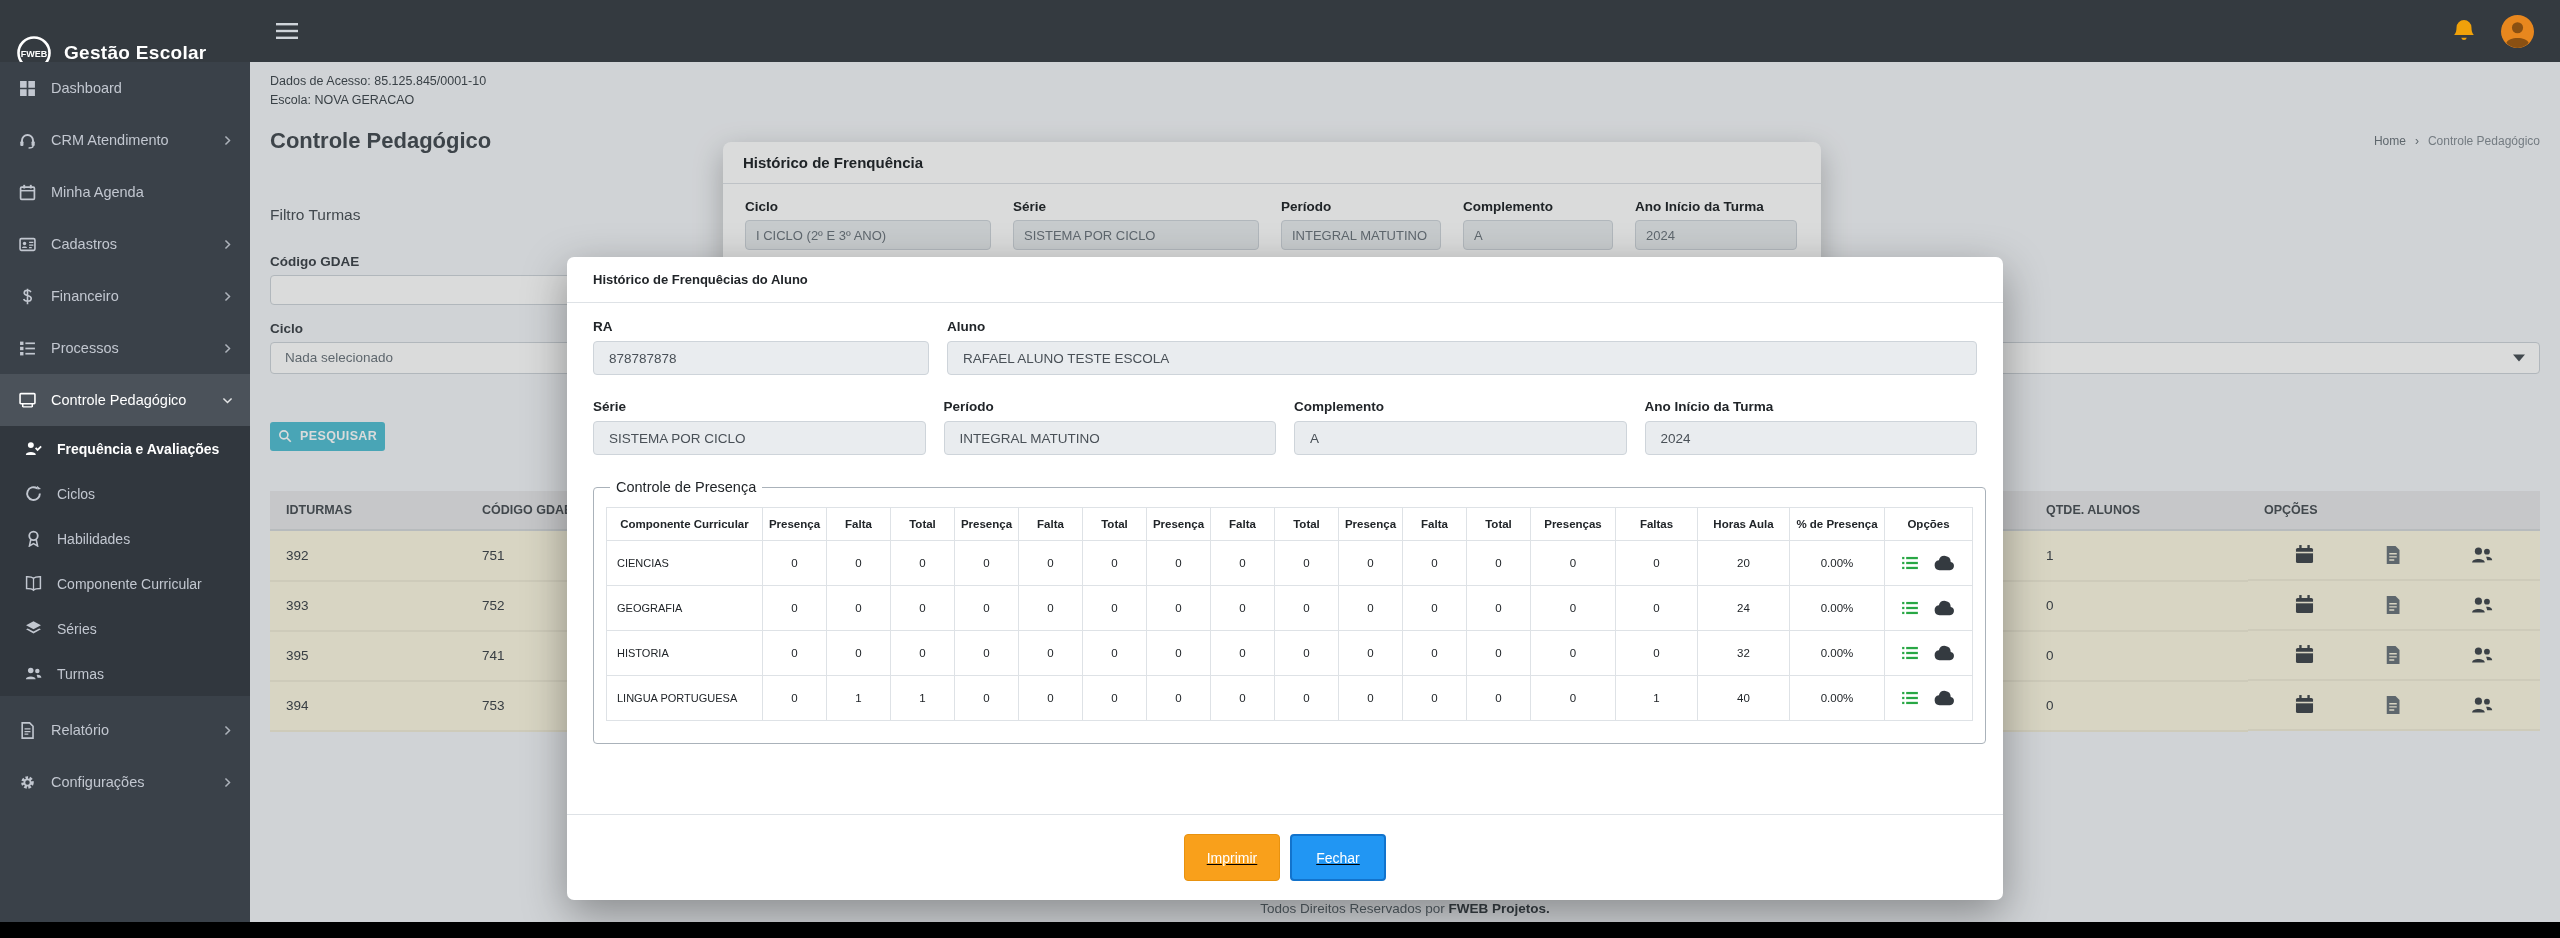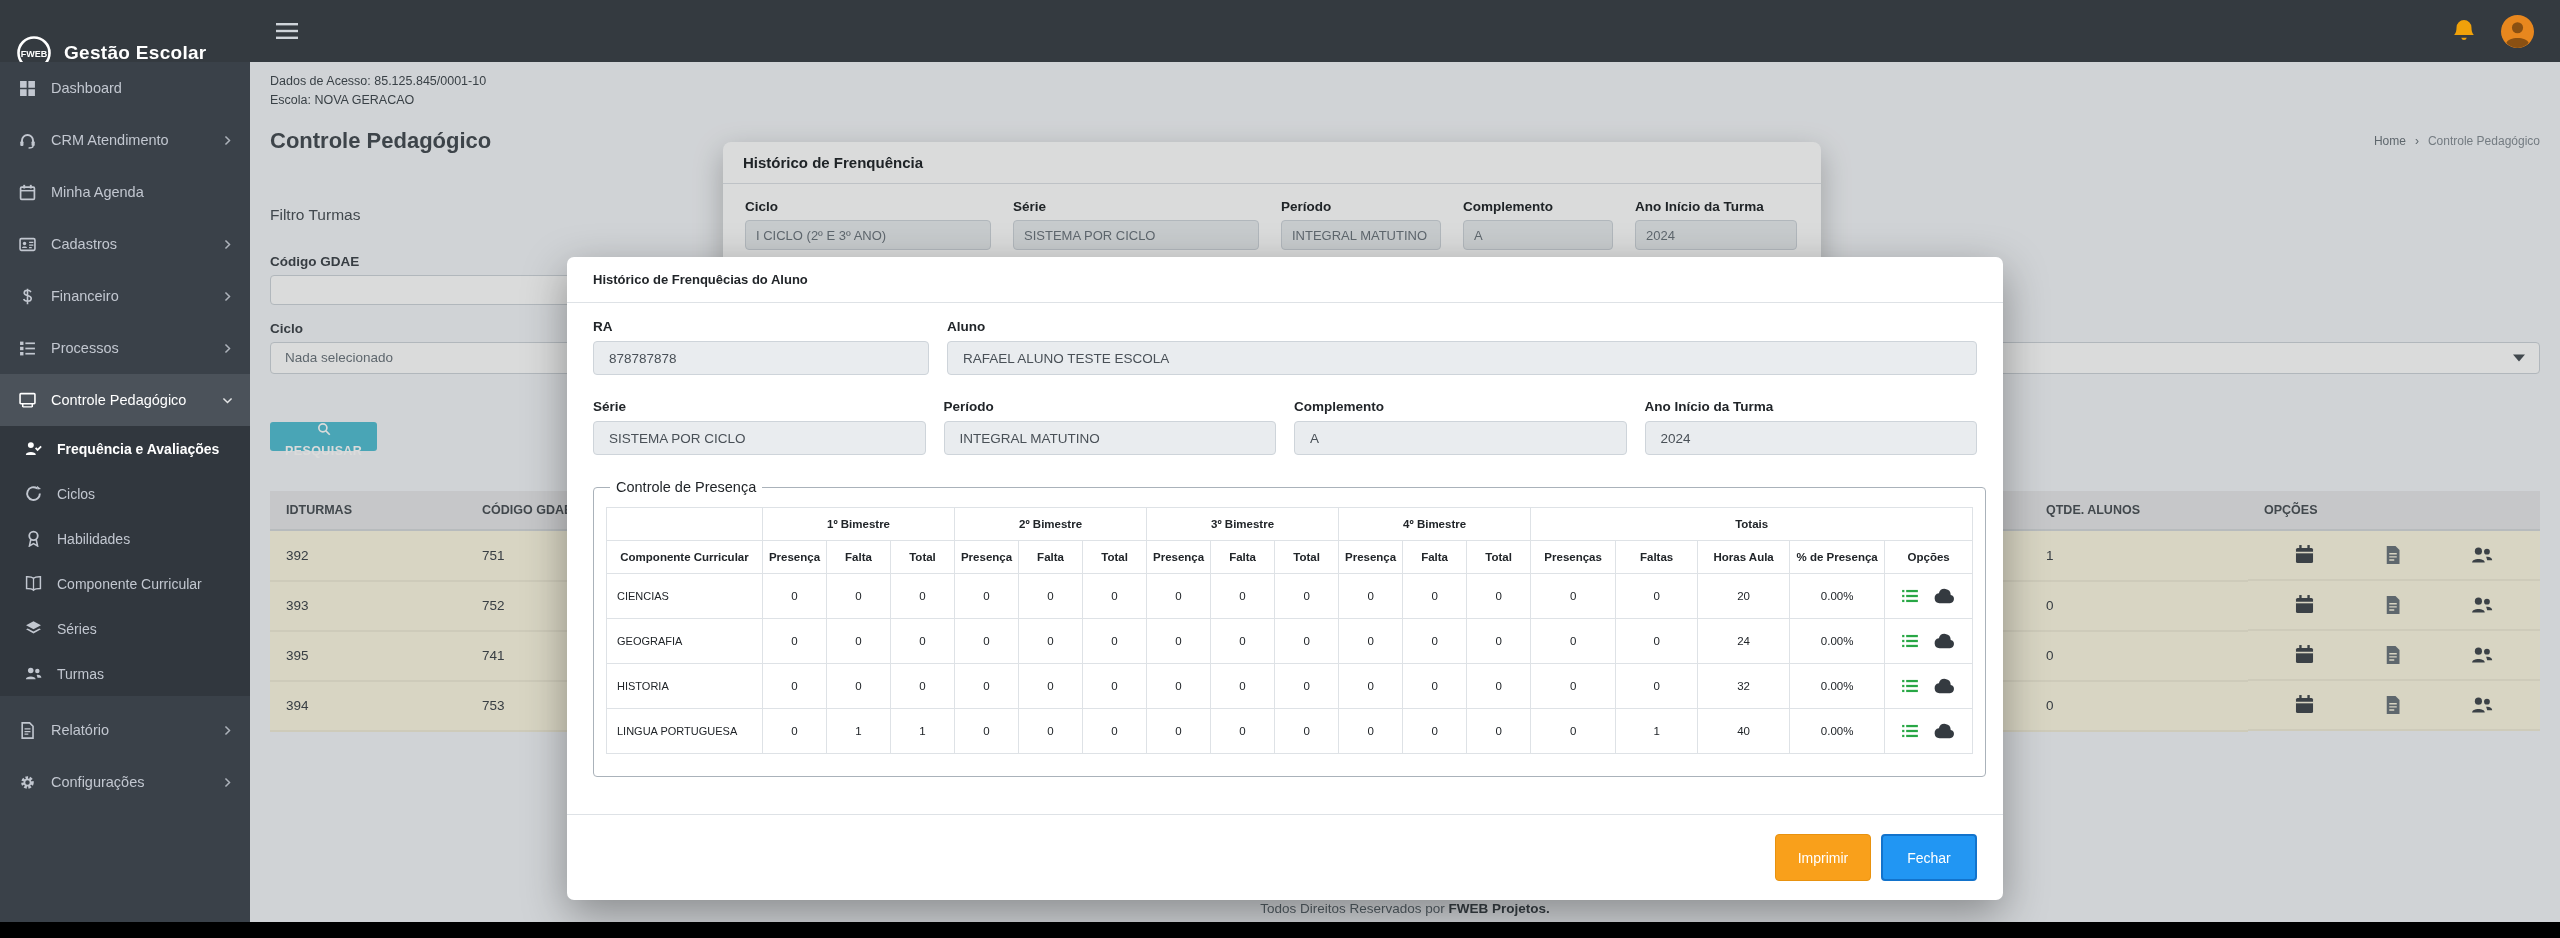--- a/index.html
+++ b/index.html
@@ -35,21 +35,21 @@
   .page-title { font-size:22px; font-weight:bold; color:#454c53; }
   .breadcrumb { display:flex; gap:9px; font-size:12px; color:#6c757d; align-items:center; }
   .breadcrumb .bc-home { cursor:pointer; }
   .breadcrumb .bc-cur { color:#868e96; }
   .filter-title { margin:52px 20px 0; font-size:15.5px; color:#495057; }
   .form-label { display:block; font-size:13.5px; font-weight:bold; color:#3d434a; }
   .lbl-codigo { margin:30px 20px 6px; }
   .inp-codigo { margin-left:20px; width:430px; height:30px; border:1px solid #ced4da; border-radius:4px; background:#fff; padding:0 10px; font:13.5px "Liberation Sans",sans-serif; color:#495057; }
   .lbl-ciclo { margin:16px 20px 6px; }
   .select-ciclo { margin:0 20px; height:32px; border:1px solid #ced4da; border-radius:4px; background:#fff; display:flex; align-items:center; justify-content:space-between; padding:0 14px; font-size:13.5px; color:#6c757d; cursor:pointer; }
-  .btn-search { margin:48px 20px 0; height:29px; background:#53bfd3; color:#fff; border:none; border-radius:3px; display:inline-flex; align-items:center; gap:8px; padding:0 15px; font:bold 12.5px "Liberation Sans",sans-serif; letter-spacing:.4px; cursor:pointer;flex-direction:column; }
+  .btn-search { margin:48px 20px 0; height:29px; background:#53bfd3; color:#fff; border:none; border-radius:3px; display:inline-flex; align-items:center; gap:8px; padding:0 8px; font:bold 12.5px "Liberation Sans",sans-serif; letter-spacing:.4px; cursor:pointer; }
 
   .grid-table { margin:40px 20px 0; width:2270px; border-collapse:collapse; table-layout:fixed; }
   .grid-table th { background:#e7e8ea; color:#4a5056; text-align:left; font-size:12.5px; padding:12px 16px; border-bottom:2px solid #d6d9dc; }
   .grid-table td { background:#fdf8e3; color:#3e444a; font-size:13.5px; padding:13px 16px; border-bottom:2px solid #f1ecd8; }
   .grid-table td.opts { display:flex; gap:68px; align-items:center; padding-left:46px; }
   .opt-ic { cursor:pointer; }
 
   .content-footer { position:absolute; bottom:0; left:0; right:0; text-align:center; font-size:13.5px; color:#5f6a72; padding-bottom:6px; }
   .content-footer b { color:#3c444b; cursor:pointer; }
 
@@ -77,21 +77,21 @@
   fieldset.presenca legend { font-size:14.5px; color:#212529; padding:0 6px; margin-left:4px; }
   .presence-table { width:100%; border-collapse:collapse; table-layout:fixed; font-size:11.5px; color:#212529; margin-top:4px; }
   .presence-table th, .presence-table td { border:1px solid #dee2e6; text-align:center; padding:10px 3px; }
   .presence-table thead th { font-weight:bold; font-size:11.5px; }
   .presence-table tbody td { padding:16px 3px; }
   .presence-table td.name { text-align:left; padding-left:10px; font-size:11px; }
   .presence-table td.opts { padding:10px 0; }
   .p-ops { display:flex; gap:15px; justify-content:center; align-items:center; }
   .p-ops span { cursor:pointer; }
 
-  .modal-footer { margin-top:auto; display:flex; justify-content:flex-end; gap:10px; padding:19px 26px; border-top:1px solid #dee2e6; }
+  .modal-footer { margin-top:auto; display:flex; justify-content:center; gap:10px; padding:19px 26px; border-top:1px solid #dee2e6;text-decoration:underline; }
   .btn { min-width:96px; height:47px; border-radius:4px; color:#fff; font:14px "Liberation Sans",sans-serif; display:flex; align-items:center; justify-content:center; cursor:pointer; padding:0 16px; }
   .btn-imprimir { background:#f9a01b; border:1px solid #e8920f; }
   .btn-fechar { background:#2196f3; border:2px solid #1273cc; }
 
   .taskbar { position:absolute; left:0; bottom:0; width:2560px; height:16px; background:#000; z-index:100; }
 </style>
 </head>
 <body>
 
 <header class="topbar">
@@ -576,28 +576,20 @@
             <col style="width:64px">
             <col style="width:64px">
           <col style="width:85px">
             <col style="width:82px">
             <col style="width:92px">
             <col style="width:95px">
             <col style="width:88px">
         </colgroup>
         <thead>
           <tr>
-            <th></th>
-            <th colspan="3">1º Bimestre</th>
-            <th colspan="3">2º Bimestre</th>
-            <th colspan="3">3º Bimestre</th>
-            <th colspan="3">4º Bimestre</th>
-            <th colspan="5">Totais</th>
-          </tr>
-          <tr>
             <th>Componente Curricular</th>
             <th>Presença</th>
             <th>Falta</th>
             <th>Total</th>
             <th>Presença</th>
             <th>Falta</th>
             <th>Total</th>
             <th>Presença</th>
             <th>Falta</th>
             <th>Total</th>

